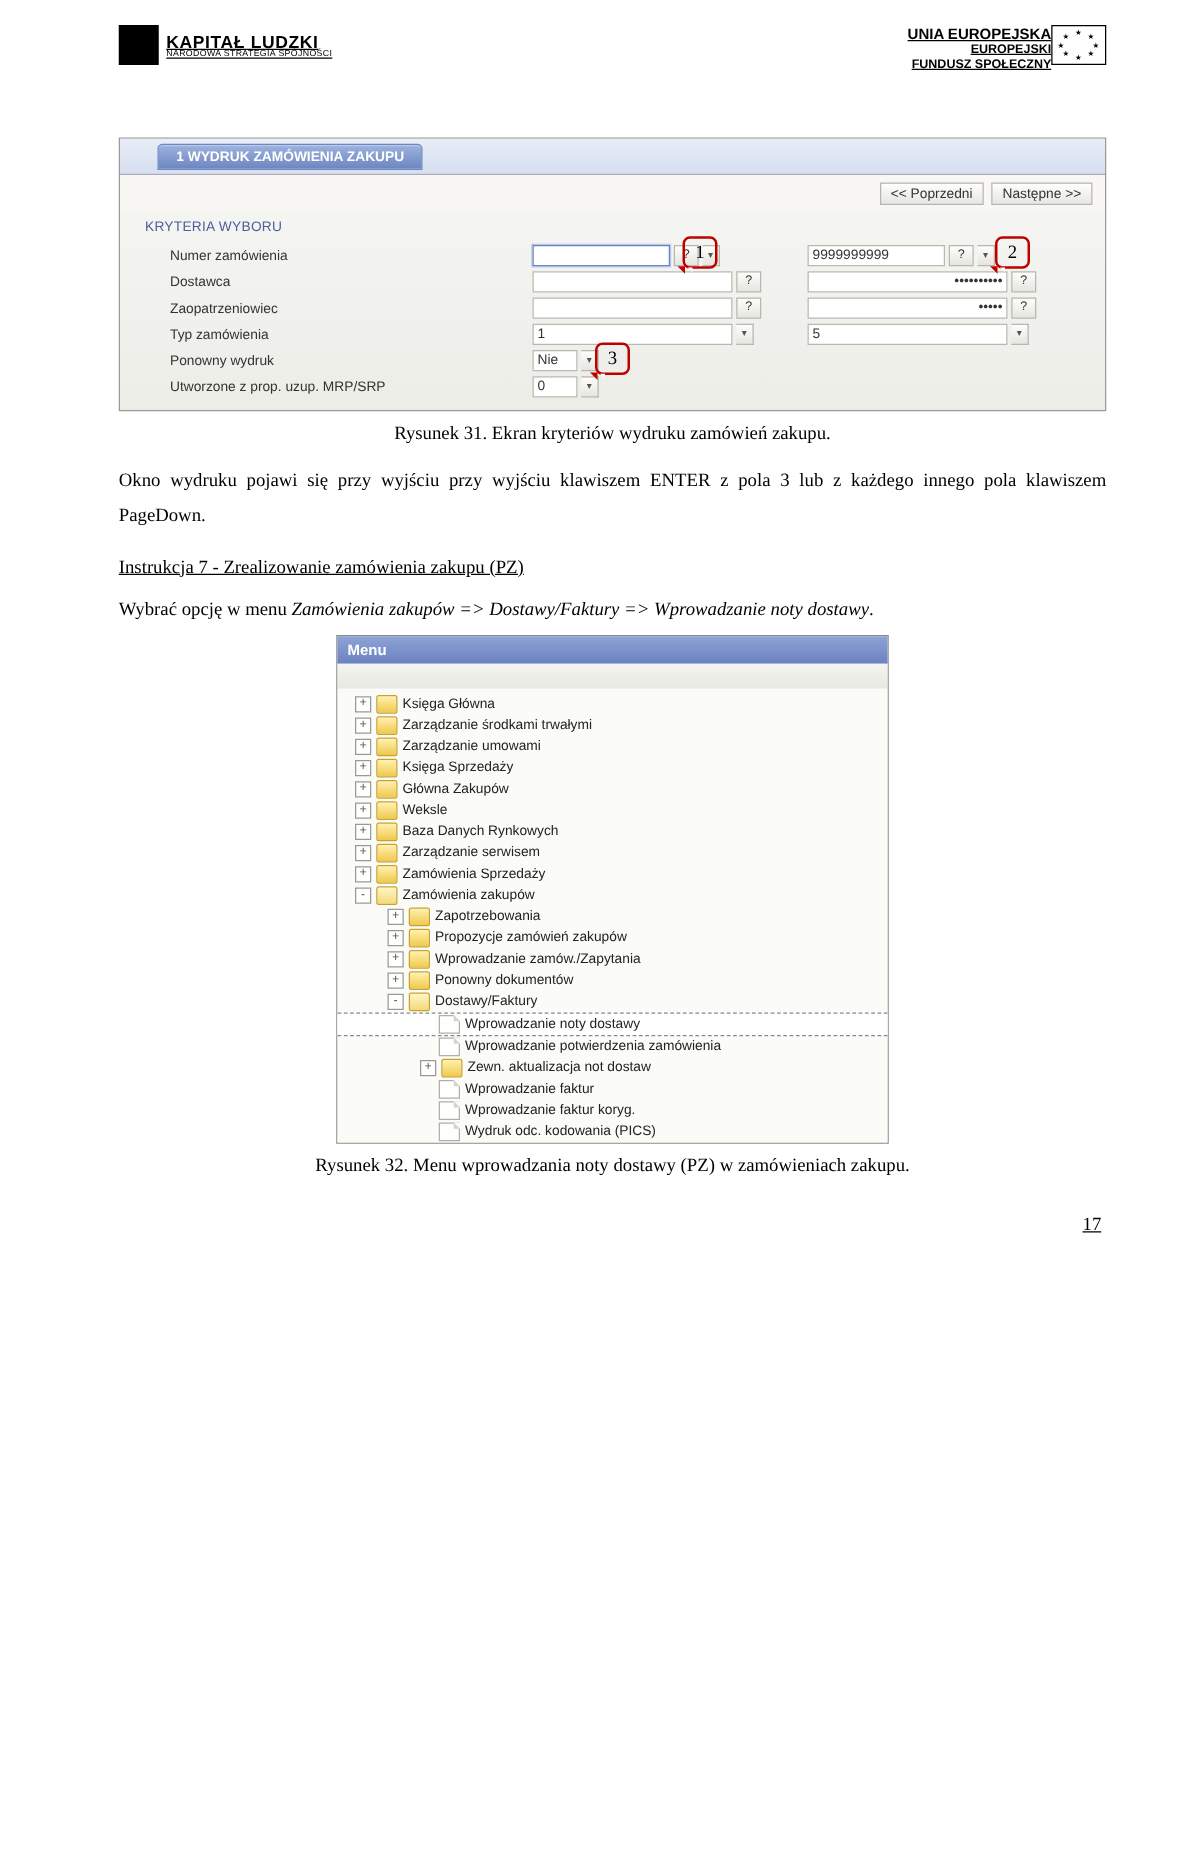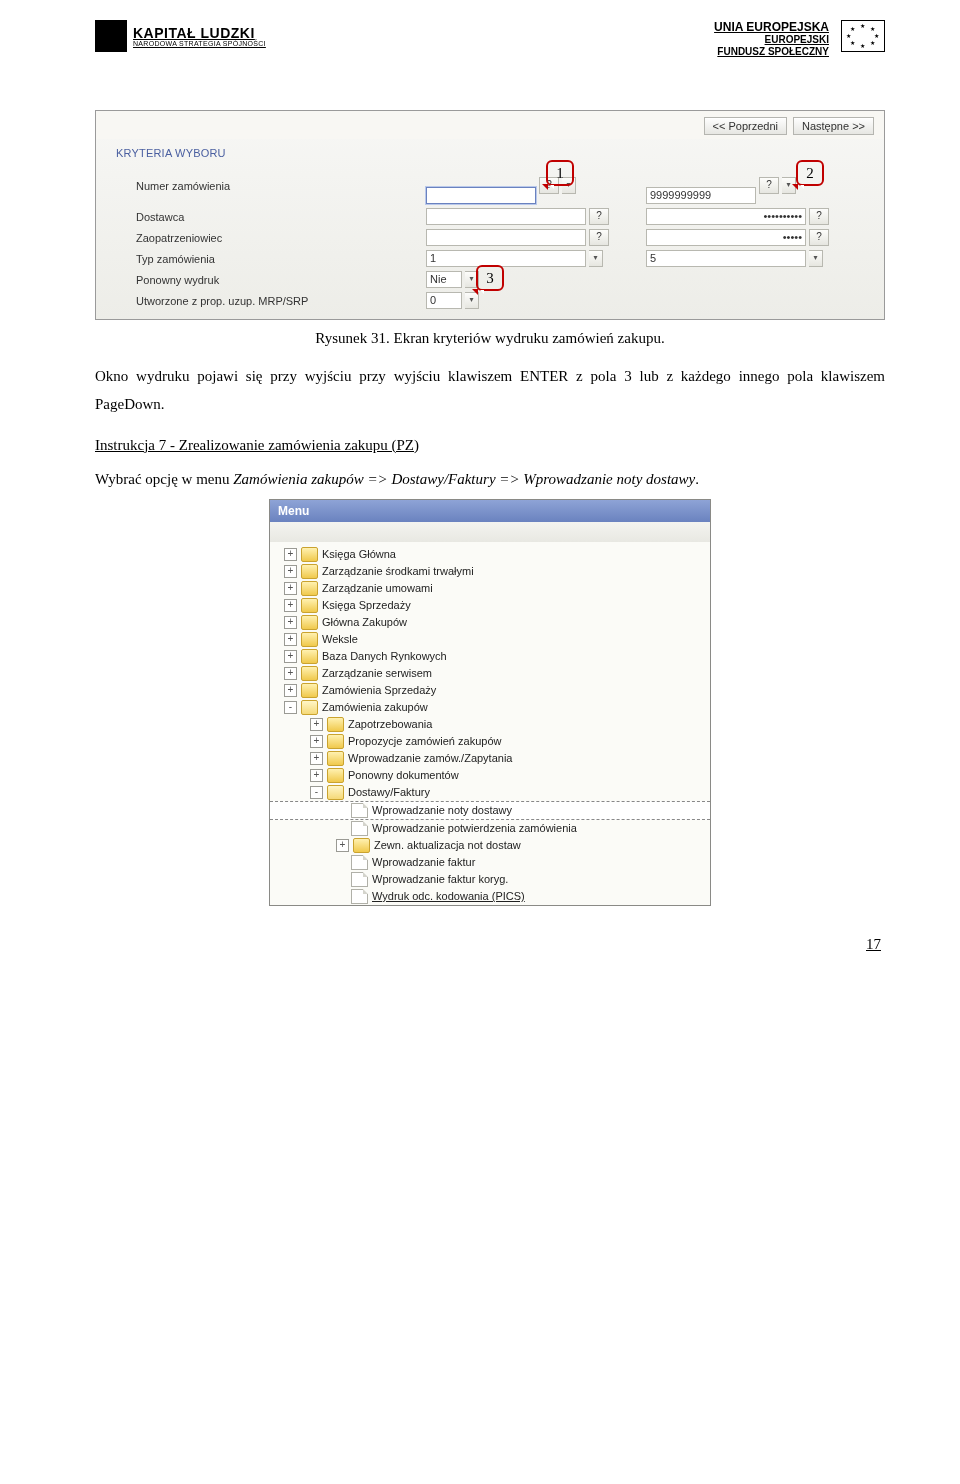--- a/index.html
+++ b/index.html
@@ -29,21 +29,21 @@
     gap: 6px;
   }
   .logo-left .glyph {
     width: 32px; height: 32px; background:#000;
   }
   .logo-left .txts { line-height:1; }
   .logo-left .l1 { font-family: Arial, sans-serif; font-weight:bold; font-size:14px; letter-spacing:.5px; }
   .logo-left .l2 { font-family: Arial, sans-serif; font-size:7px; letter-spacing:.3px; }
 
   .logo-right {
-    display:flex; align-items:flex-start; gap:12px;
+    display:flex; align-items:flex-start; gap:0;
   }
   .logo-right .txts {
     text-align:right; font-family: Arial, sans-serif; line-height:1.2;
   }
   .logo-right .r1 { font-weight:bold; font-size:12px; }
   .logo-right .r2 { font-weight:bold; font-size:10px; }
   .logo-right .r3 { font-weight:bold; font-size:10px; }
   .eu-flag {
     width:42px; height:30px; border:1px solid #000;
     display:flex; align-items:center; justify-content:center; font-size:6px;
@@ -104,21 +104,21 @@
   .formrow .lbl {
     flex: 0 0 290px;
     padding-left:20px;
   }
   .formrow .cell { display:flex; align-items:center; gap:3px; }
   .field {
     background:#fff; border:1px solid #b8b8b0;
     height:17px; box-sizing:border-box;
     padding:1px 3px; font-family:Verdana,Arial,sans-serif; font-size:11px;
   }
-  .field.w110 { width:110px;margin-top:20px; }
+  .field.w110 { width:110px; }
   .field.w160 { width:160px; }
   .field.w36 { width:36px; }
   .qbtn {
     width:20px; height:17px;
     background:linear-gradient(#fdfdfb,#e6e6e0);
     border:1px solid #b8b8b0; box-sizing:border-box;
     font-size:10px; text-align:center; line-height:14px;
     cursor:default;
   }
   .dd {
@@ -247,20 +247,23 @@
         <span style="top:18px;left:28px">★</span>
         <span style="top:21px;left:18px">★</span>
         <span style="top:18px;left:8px">★</span>
         <span style="top:11px;left:4px">★</span>
         <span style="top:4px;left:8px">★</span>
       </div>
     </div>
   </div>
 
   <div class="shot" style="position:relative;">
+    <div class="tabbar">
+      <div class="tab">1 WYDRUK ZAMÓWIENIA ZAKUPU</div>
+    </div>
     <div class="navrow">
       <span class="btn">&lt;&lt; Poprzedni</span>
       <span class="btn">Następne &gt;&gt;</span>
     </div>
     <div class="section">
       <div class="section-title">KRYTERIA WYBORU</div>
 
       <div class="formrow" style="position:relative;">
         <div class="lbl">Numer zamówienia</div>
         <div class="cell" style="flex:0 0 220px;">
@@ -440,25 +443,26 @@
         <div class="tree-row" style="padding-left: 66px;">
           <span class="exp blank"></span>
           <span class="file-icon"></span>
           <span>Wprowadzanie faktur</span>
         </div>
         <div class="tree-row" style="padding-left: 66px;">
           <span class="exp blank"></span>
           <span class="file-icon"></span>
           <span>Wprowadzanie faktur koryg.</span>
         </div>
-        <div class="tree-row" style="padding-left: 66px; text-decoration: underline;">
+        <div class="tree-row" style="padding-left: 66px;">
           <span class="exp blank"></span>
           <span class="file-icon"></span>
           <span>Wydruk odc. kodowania (PICS)</span>
         </div>
       </div>
   </div>
 
+  <div class="caption">Rysunek 32. Menu wprowadzania noty dostawy (PZ) w zamówieniach zakupu.</div>
 
 
   <div class="page-num">17</div>
 
 </div>
 
 </body></html>

